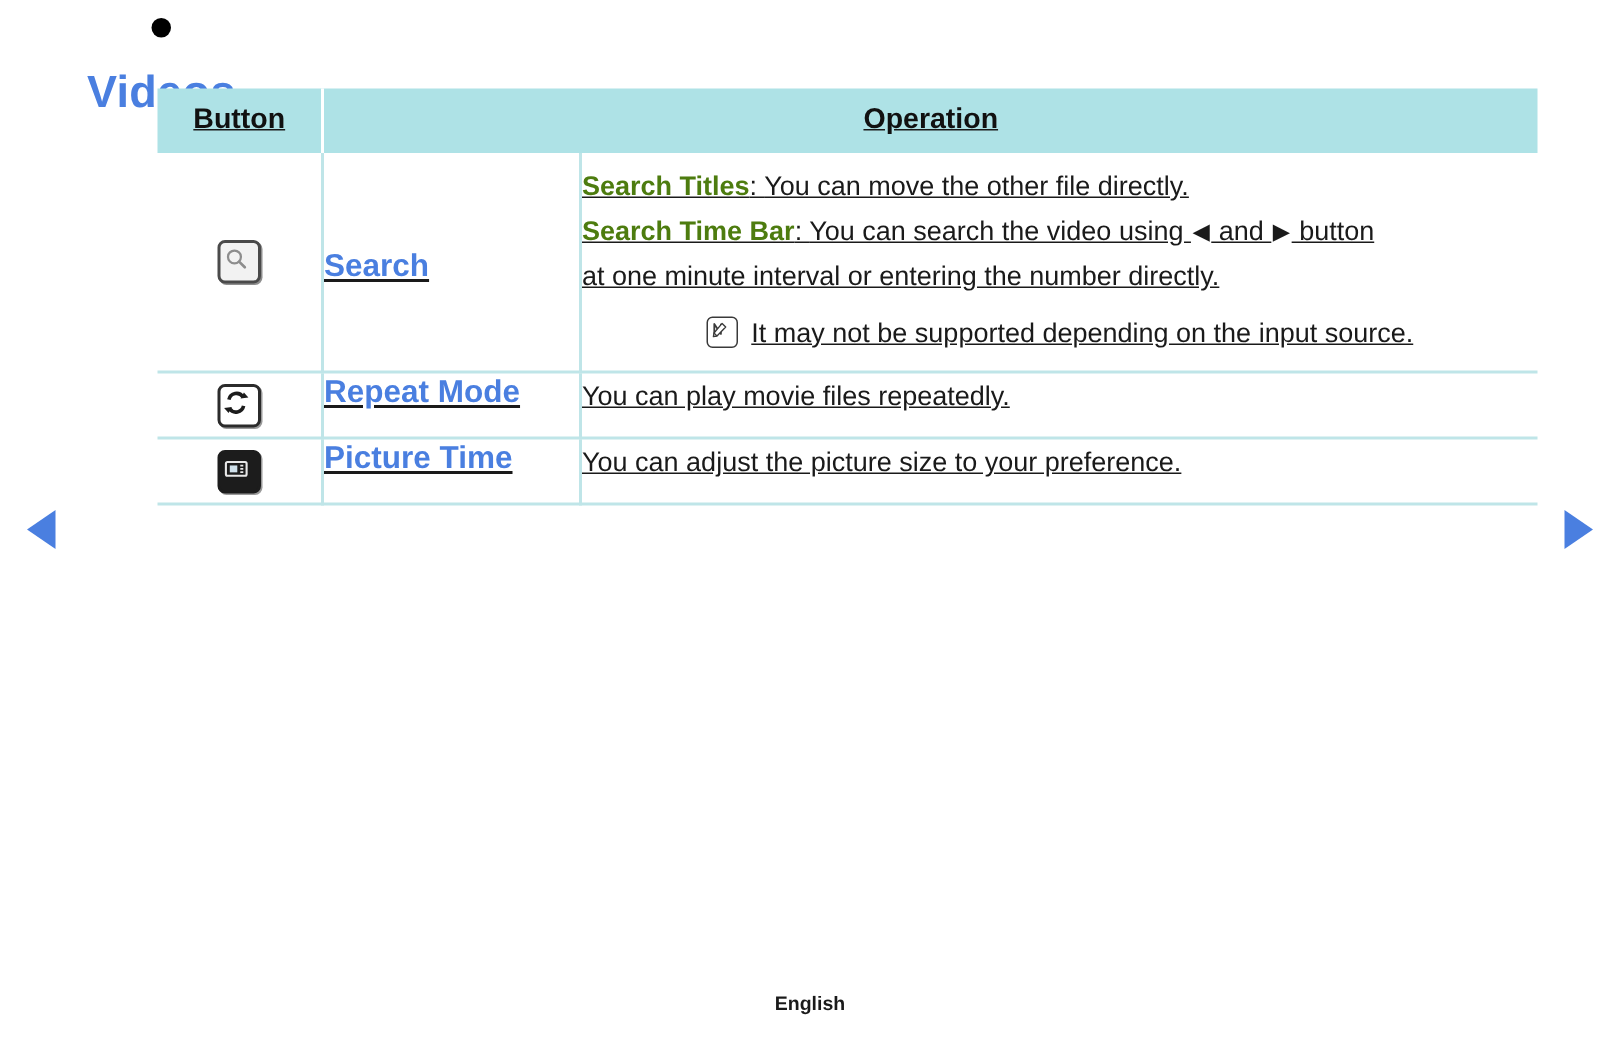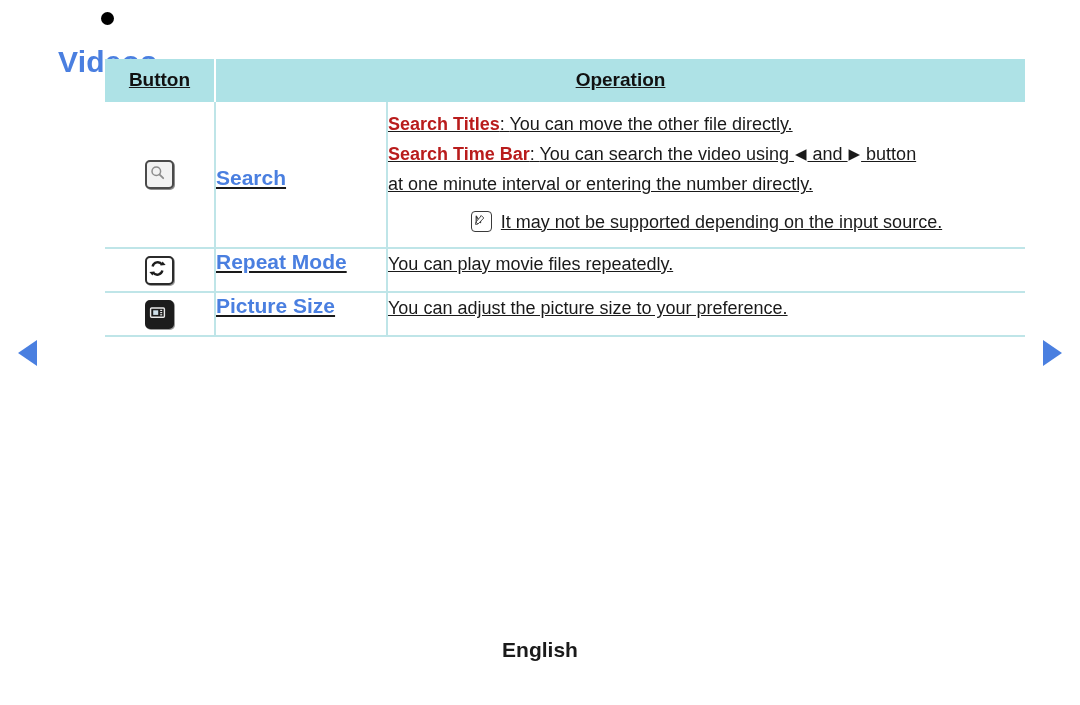--- a/index.html
+++ b/index.html
@@ -96,21 +96,21 @@
     color: #1a1a1a;
     padding: 6px 10px 8px 12px;
     line-height: 1.68;
     vertical-align: top;
   }
   .oper-cell.mid { vertical-align: middle; padding-top: 0; padding-bottom: 12px; }
 
   .row1 .name-cell { padding-top: 7px; }
   .row1 .oper-cell { padding-top: 7px; padding-bottom: 10px; }
 
-  .kw { color: #b91c1c; font-weight: bold; }
+  .kw { color: #4d7c0f; font-weight: bold; }
 
   .note-line {
     display: flex;
     align-items: flex-start;
     gap: 9px;
     margin-top: 7px;
     justify-content: center;
   }
 
   
@@ -187,23 +187,23 @@
     border-top: 13px solid transparent;
     border-bottom: 13px solid transparent;
     border-left: 19px solid #4a7fe0;
   }
 
   
   .footer {
     position: absolute;
     left: 0;
     right: 0;
-    top: 638px;
+    top: 661px;
     text-align: center;
-    font-size: 21px;
+    font-size: 13px;
     font-weight: bold;
     color: #1a1a1a;
   }
 </style>
 </head>
 <body>
 
 <div class="page-title-row">
   <span class="title-bullet"></span>
   <span class="page-title">Videos</span>
@@ -275,21 +275,21 @@
           <span class="icon-btn icon-picture">
             <svg width="17" height="17" viewBox="0 0 17 17" aria-hidden="true">
               <rect x="1.6" y="4.0" width="13.8" height="9.2" rx="1" fill="none" stroke="#e8e8e8" stroke-width="1.4"></rect>
               <rect x="4.2" y="6.3" width="5.0" height="4.6" fill="#cfe0ea"></rect>
               <line x1="11.2" y1="6.4" x2="13.2" y2="6.4" stroke="#e8e8e8" stroke-width="1.2"></line>
               <line x1="11.2" y1="8.6" x2="13.2" y2="8.6" stroke="#e8e8e8" stroke-width="1.2"></line>
               <line x1="11.2" y1="10.8" x2="13.2" y2="10.8" stroke="#e8e8e8" stroke-width="1.2"></line>
             </svg>
           </span>
         </td>
-        <td class="name-cell mid">Picture Size</td>
+        <td class="name-cell mid">Picture Time</td>
         <td class="oper-cell mid cell-last">You can adjust the picture size to your preference.</td>
       </tr>
 
     </tbody>
   </table>
 </div>
 
 <div class="pager pager-prev"></div>
 <div class="pager pager-next"></div>
 

